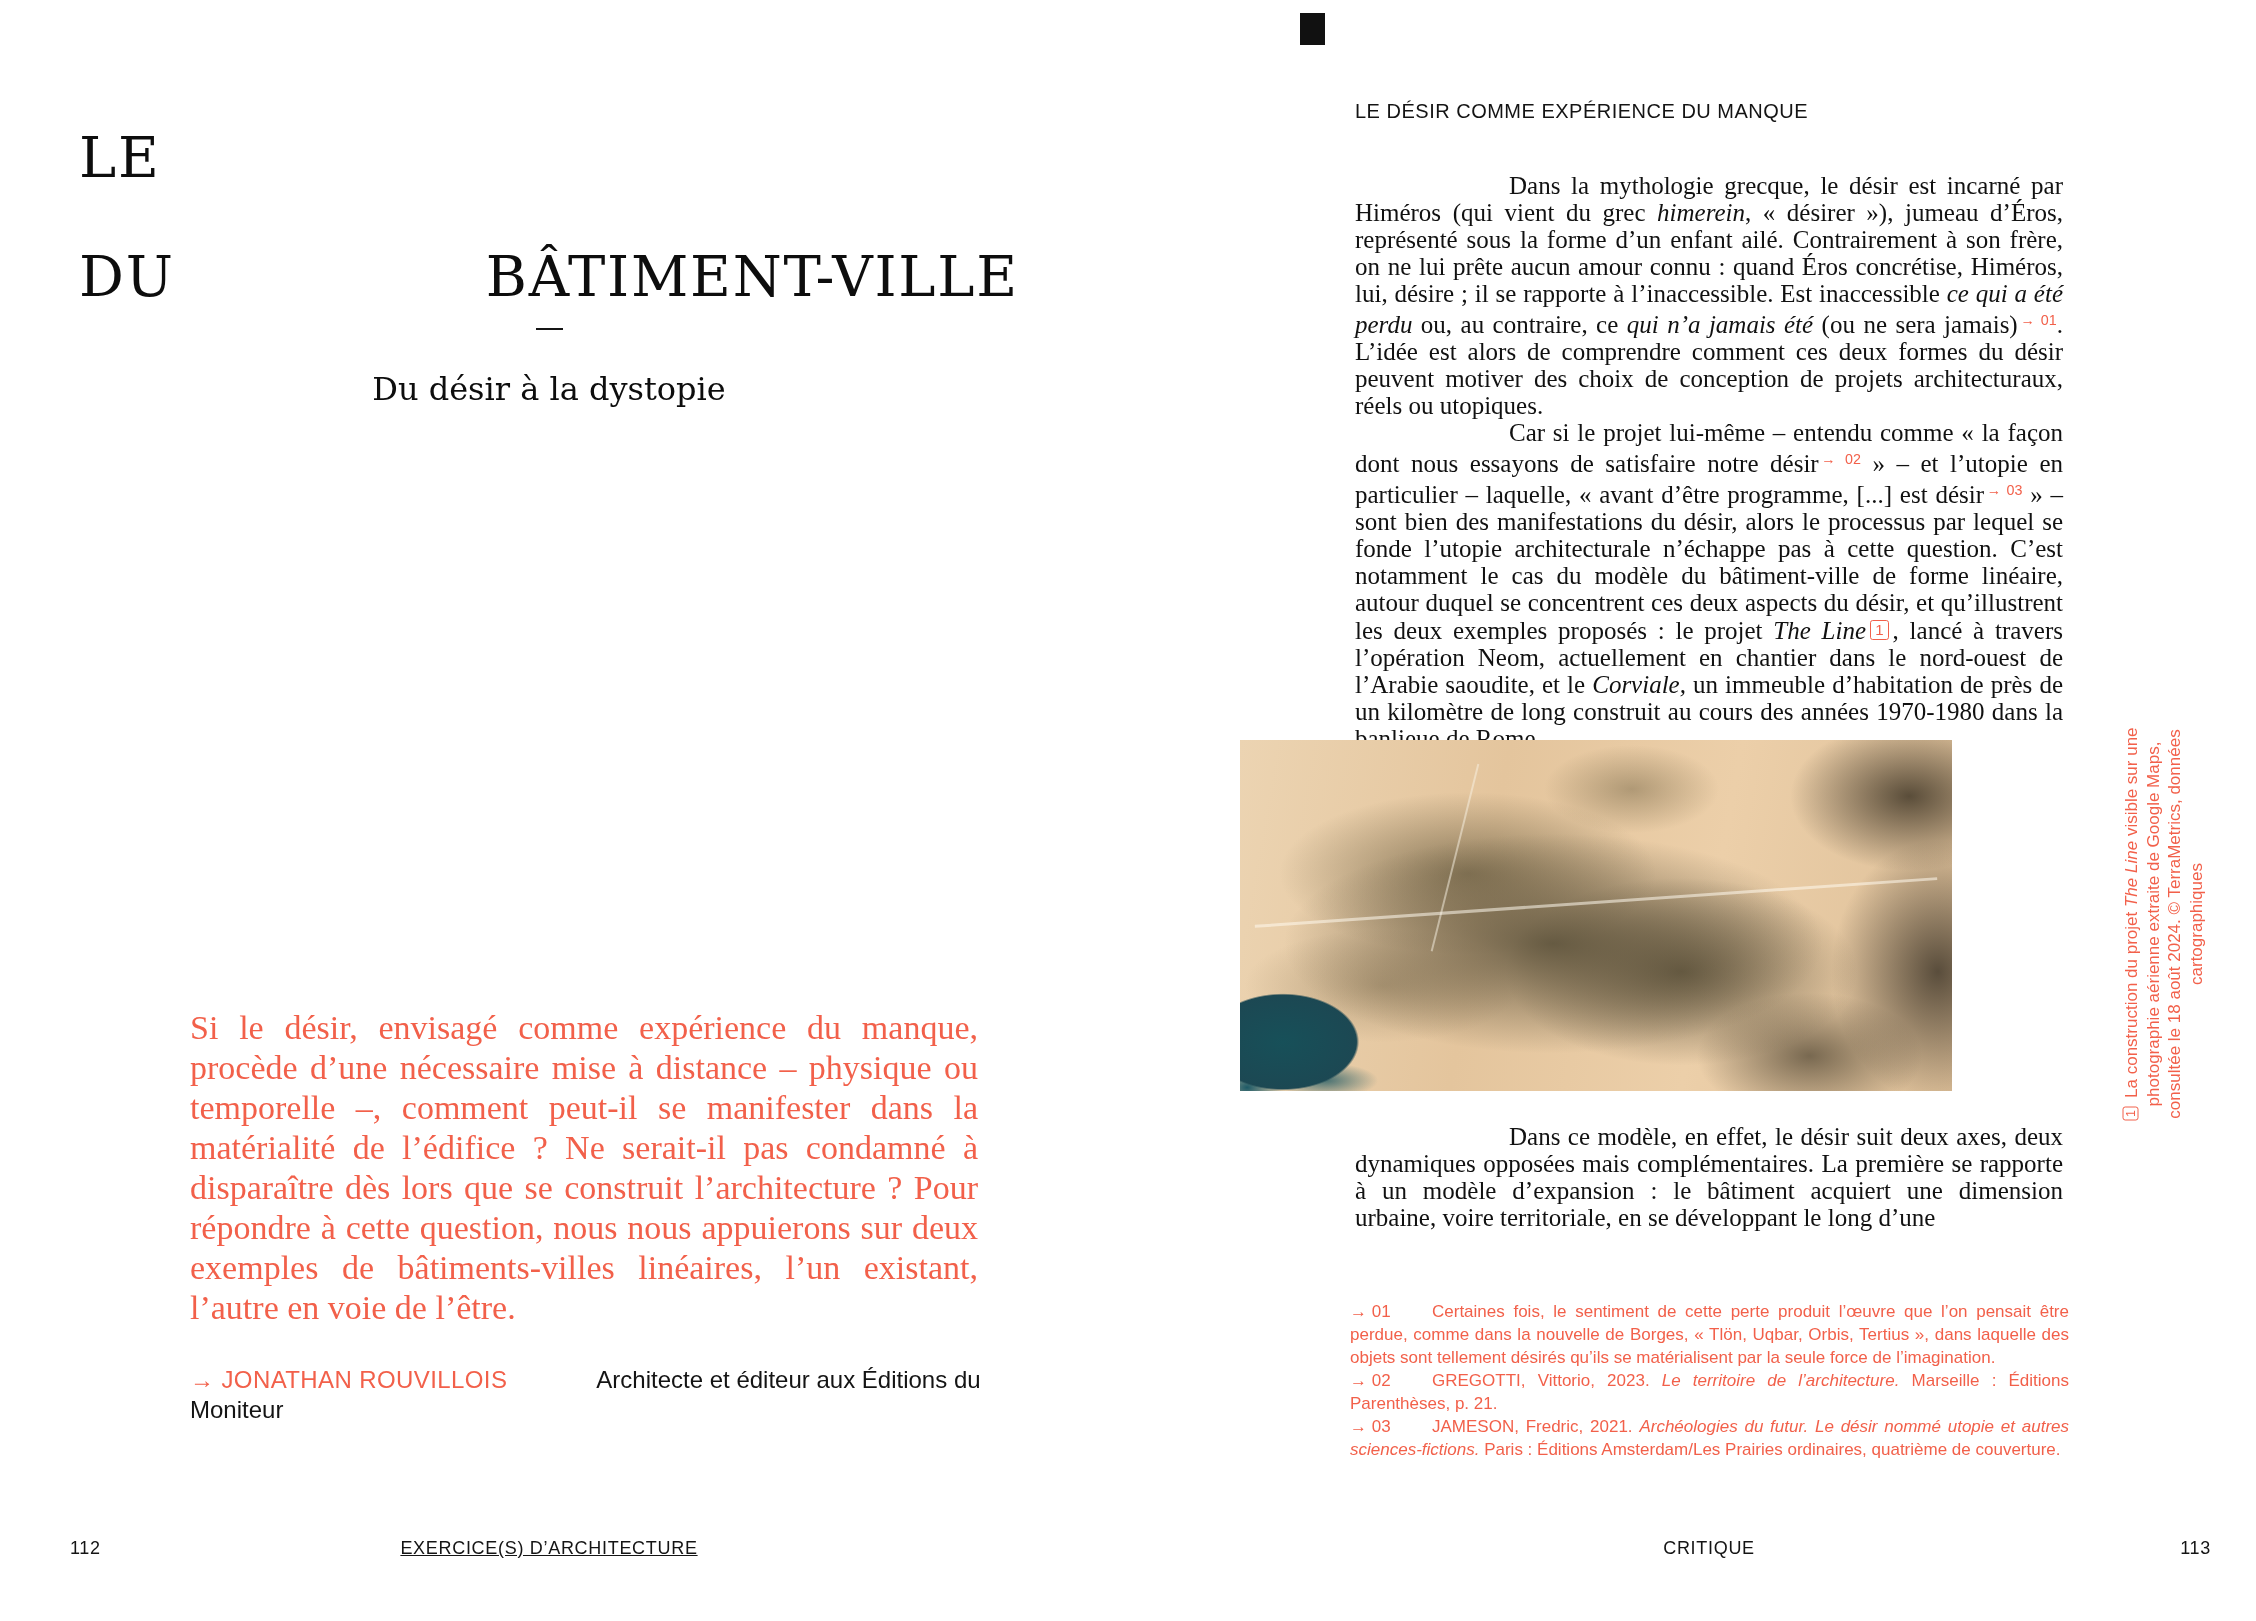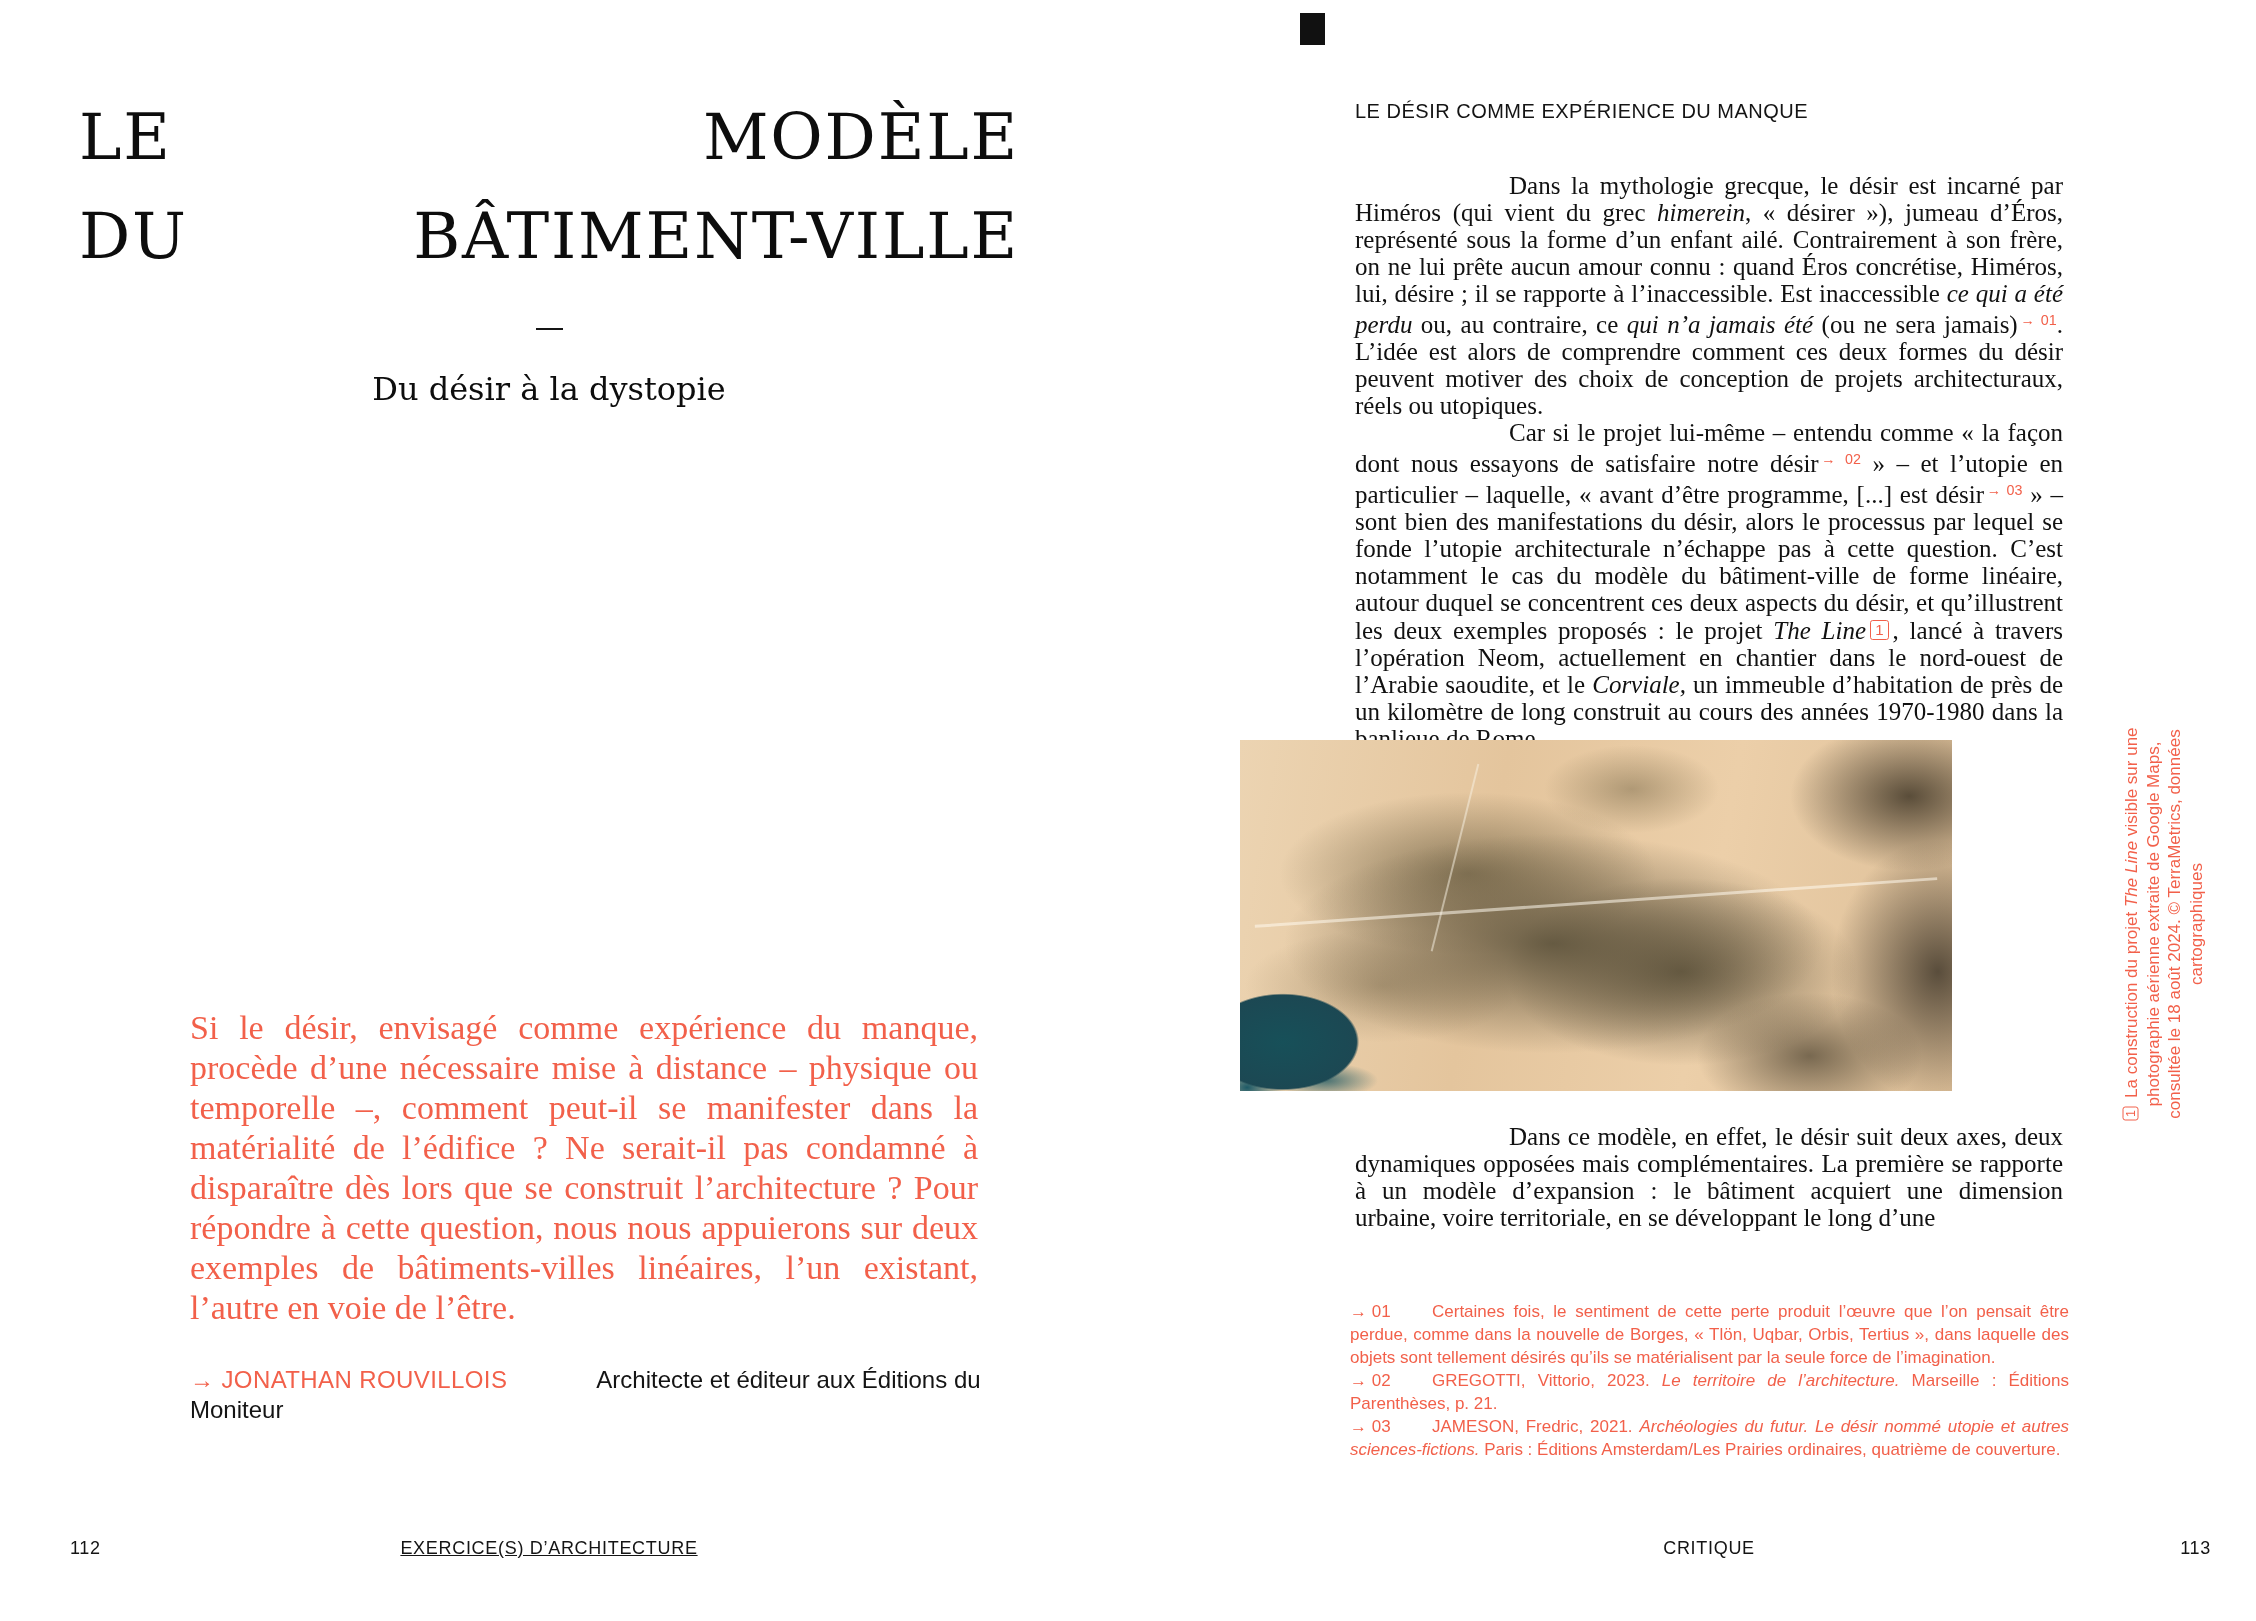--- a/index.html
+++ b/index.html
@@ -9,21 +9,21 @@
     width:2257px; height:1622px; position:relative; overflow:hidden;
     font-family:"Liberation Sans", sans-serif; color:var(--ink);
   }
   .abs { position:absolute; }
 
   
   .top-square { left:1300px; top:12.5px; width:25px; height:32px; background:#111; }
 
   .title-block { left:79px; top:88px; width:940px; font-family:"DejaVu Serif", serif; color:#0d0d0d; }
   .title-line { display:flex; justify-content:space-between; align-items:baseline;
-    font-size:64px; line-height:99px; letter-spacing:1.8px; white-space:nowrap; }
+    font-size:56px; line-height:99px; letter-spacing:1.8px; white-space:nowrap;margin-top:20px; }
   .title-divider { left:536px; top:328px; width:27px; height:0; border-top:2.7px solid #151515; }
   .subtitle { left:79px; top:342px; width:940px; text-align:center;
     font-family:"DejaVu Serif", serif; font-size:32px; color:#0d0d0d;margin-top:28px; }
 
   .intro { left:190px; top:1008px; width:788px; color:var(--accent);
     font-family:"Liberation Serif", serif; font-size:34px; line-height:40px;
     text-align:justify; }
   .author { left:190px; top:1365px; width:811px; font-size:24px; line-height:30px; }
   .author-name { color:var(--accent); letter-spacing:0.4px; }
   .author-gap { display:inline-block; width:77px; }
@@ -81,21 +81,20 @@
   .sg-fnlabel { display:inline-block; width:82px; }
 </style>
 </head>
 <body>
 
 <div class="abs top-square"></div>
 
 <header class="abs title-block">
   <div class="title-line">
     <span>LE</span>
-    <span>MODÈLE</span>
   </div>
   <div class="title-line">
     <span>DU</span>
     <span>BÂTIMENT-VILLE</span>
   </div>
 </header>
 
 <div class="abs title-divider"></div>
 <div class="abs subtitle">Du désir à la dystopie</div>
 

